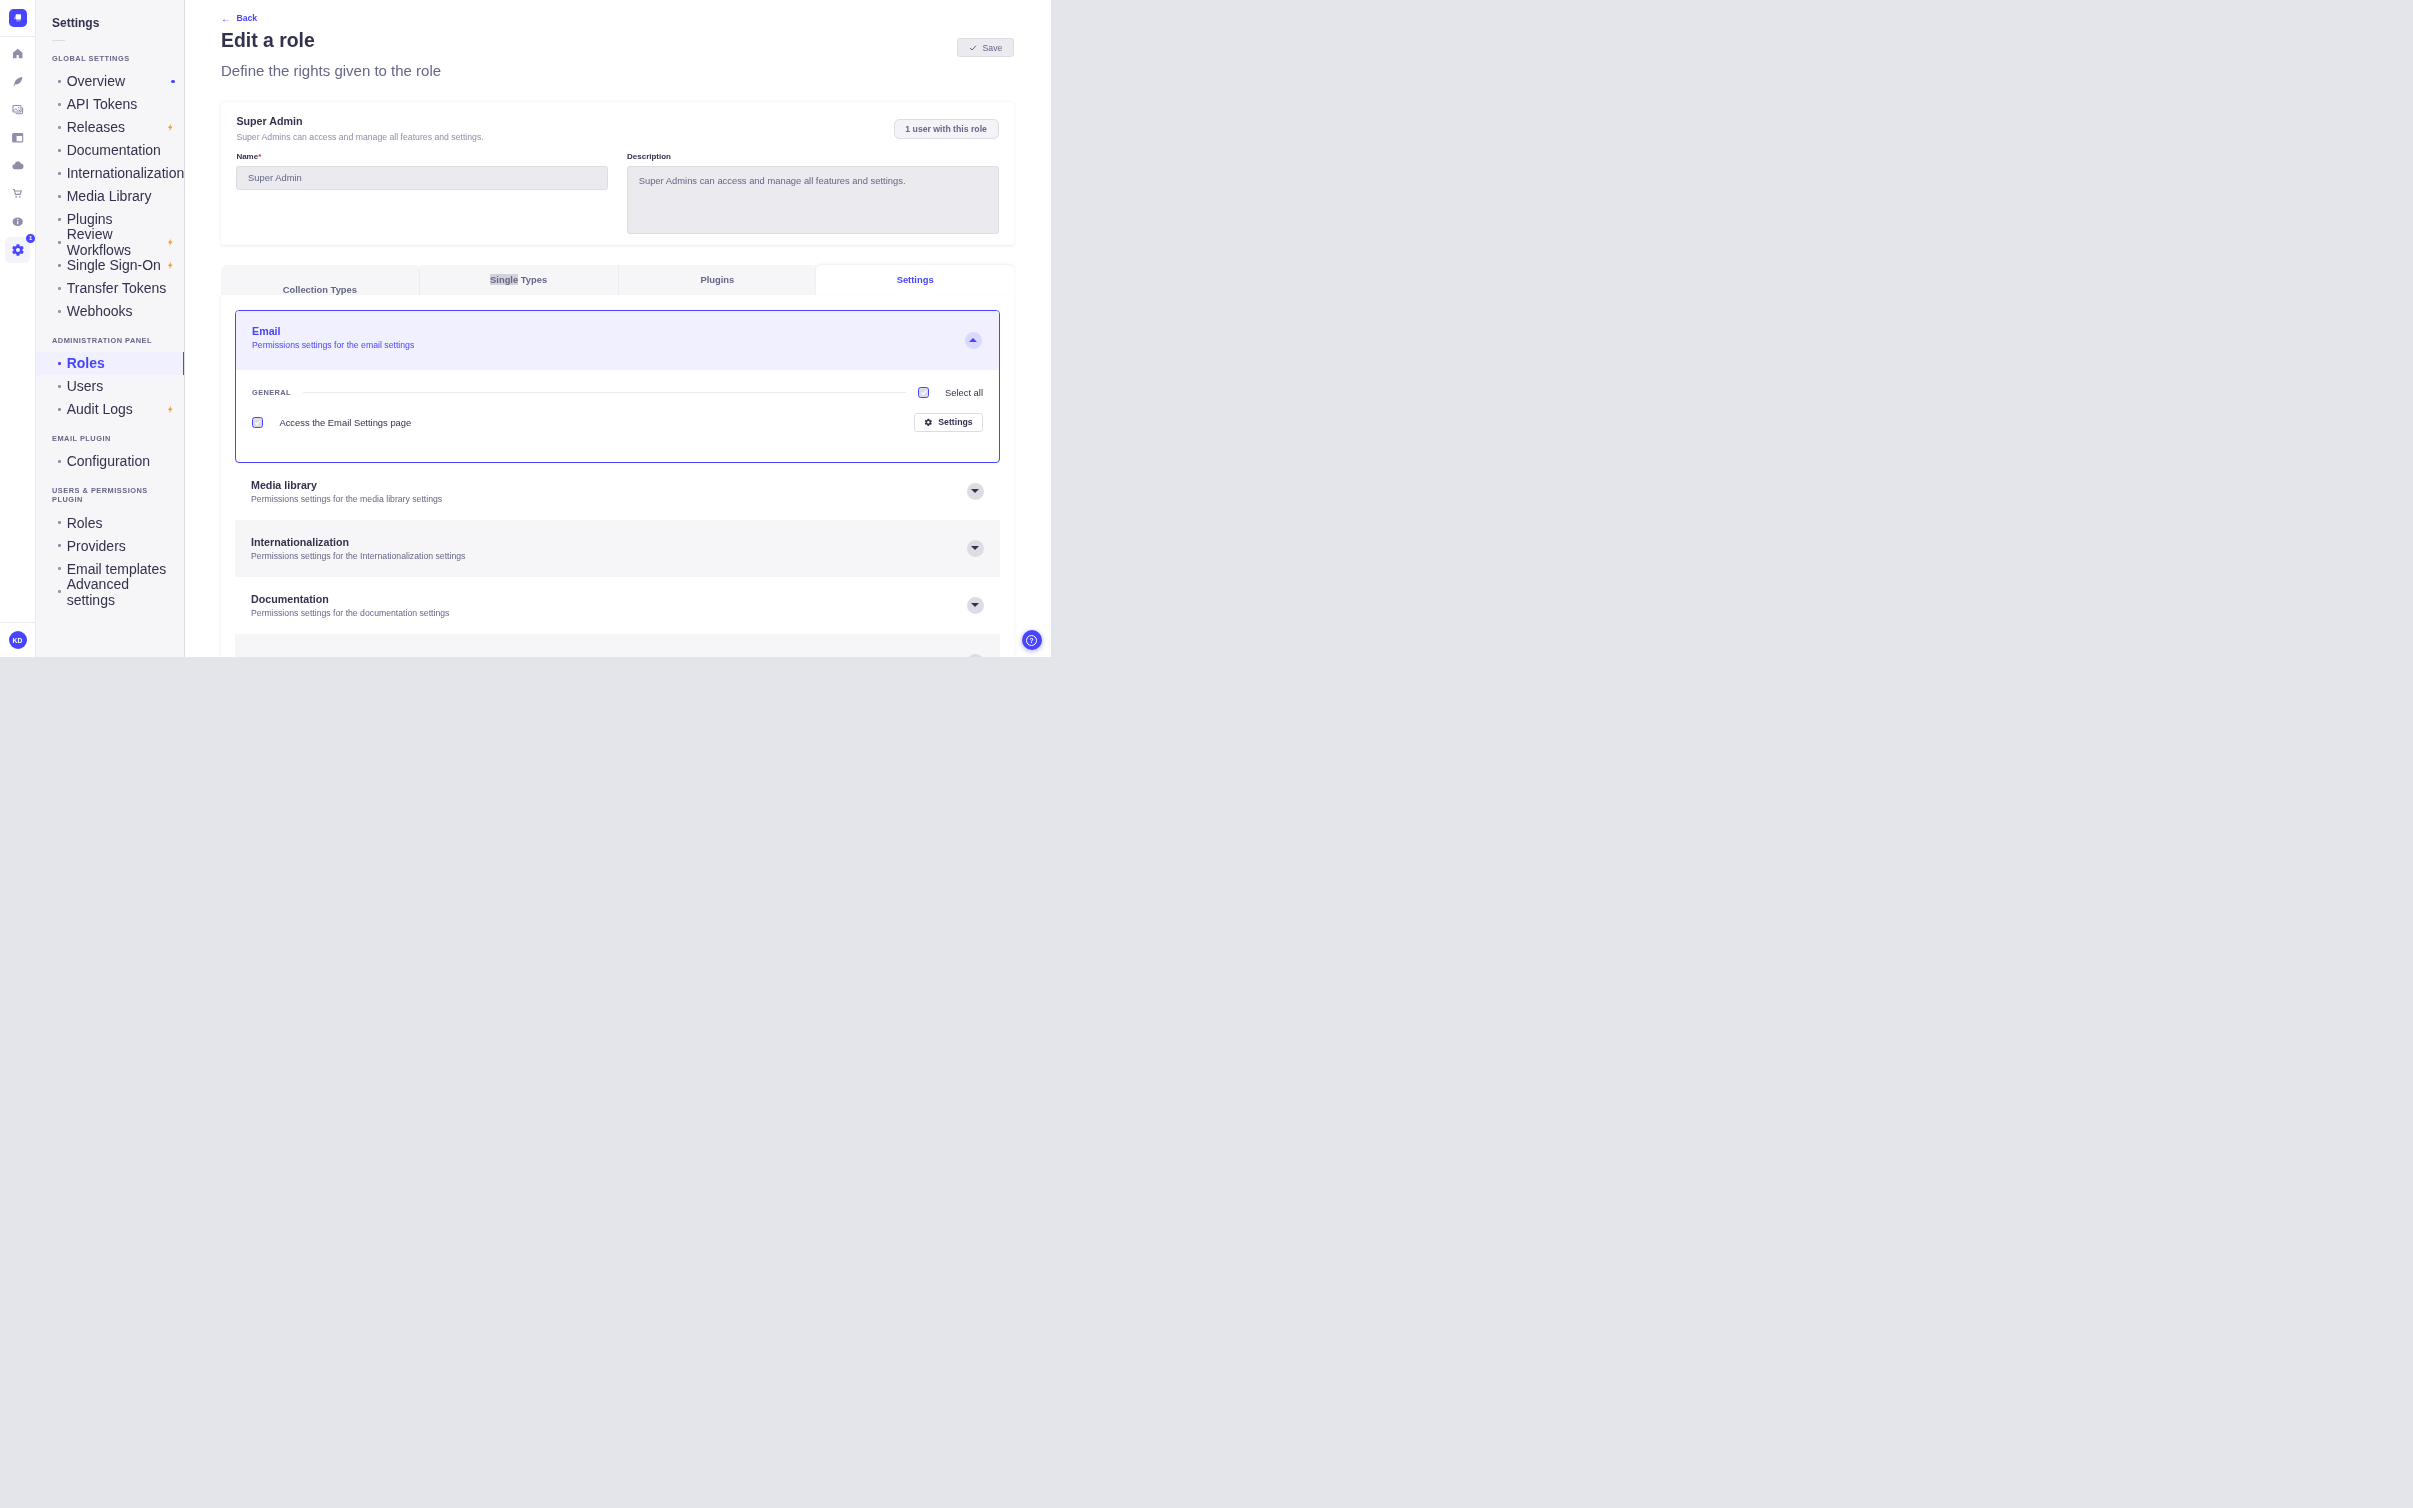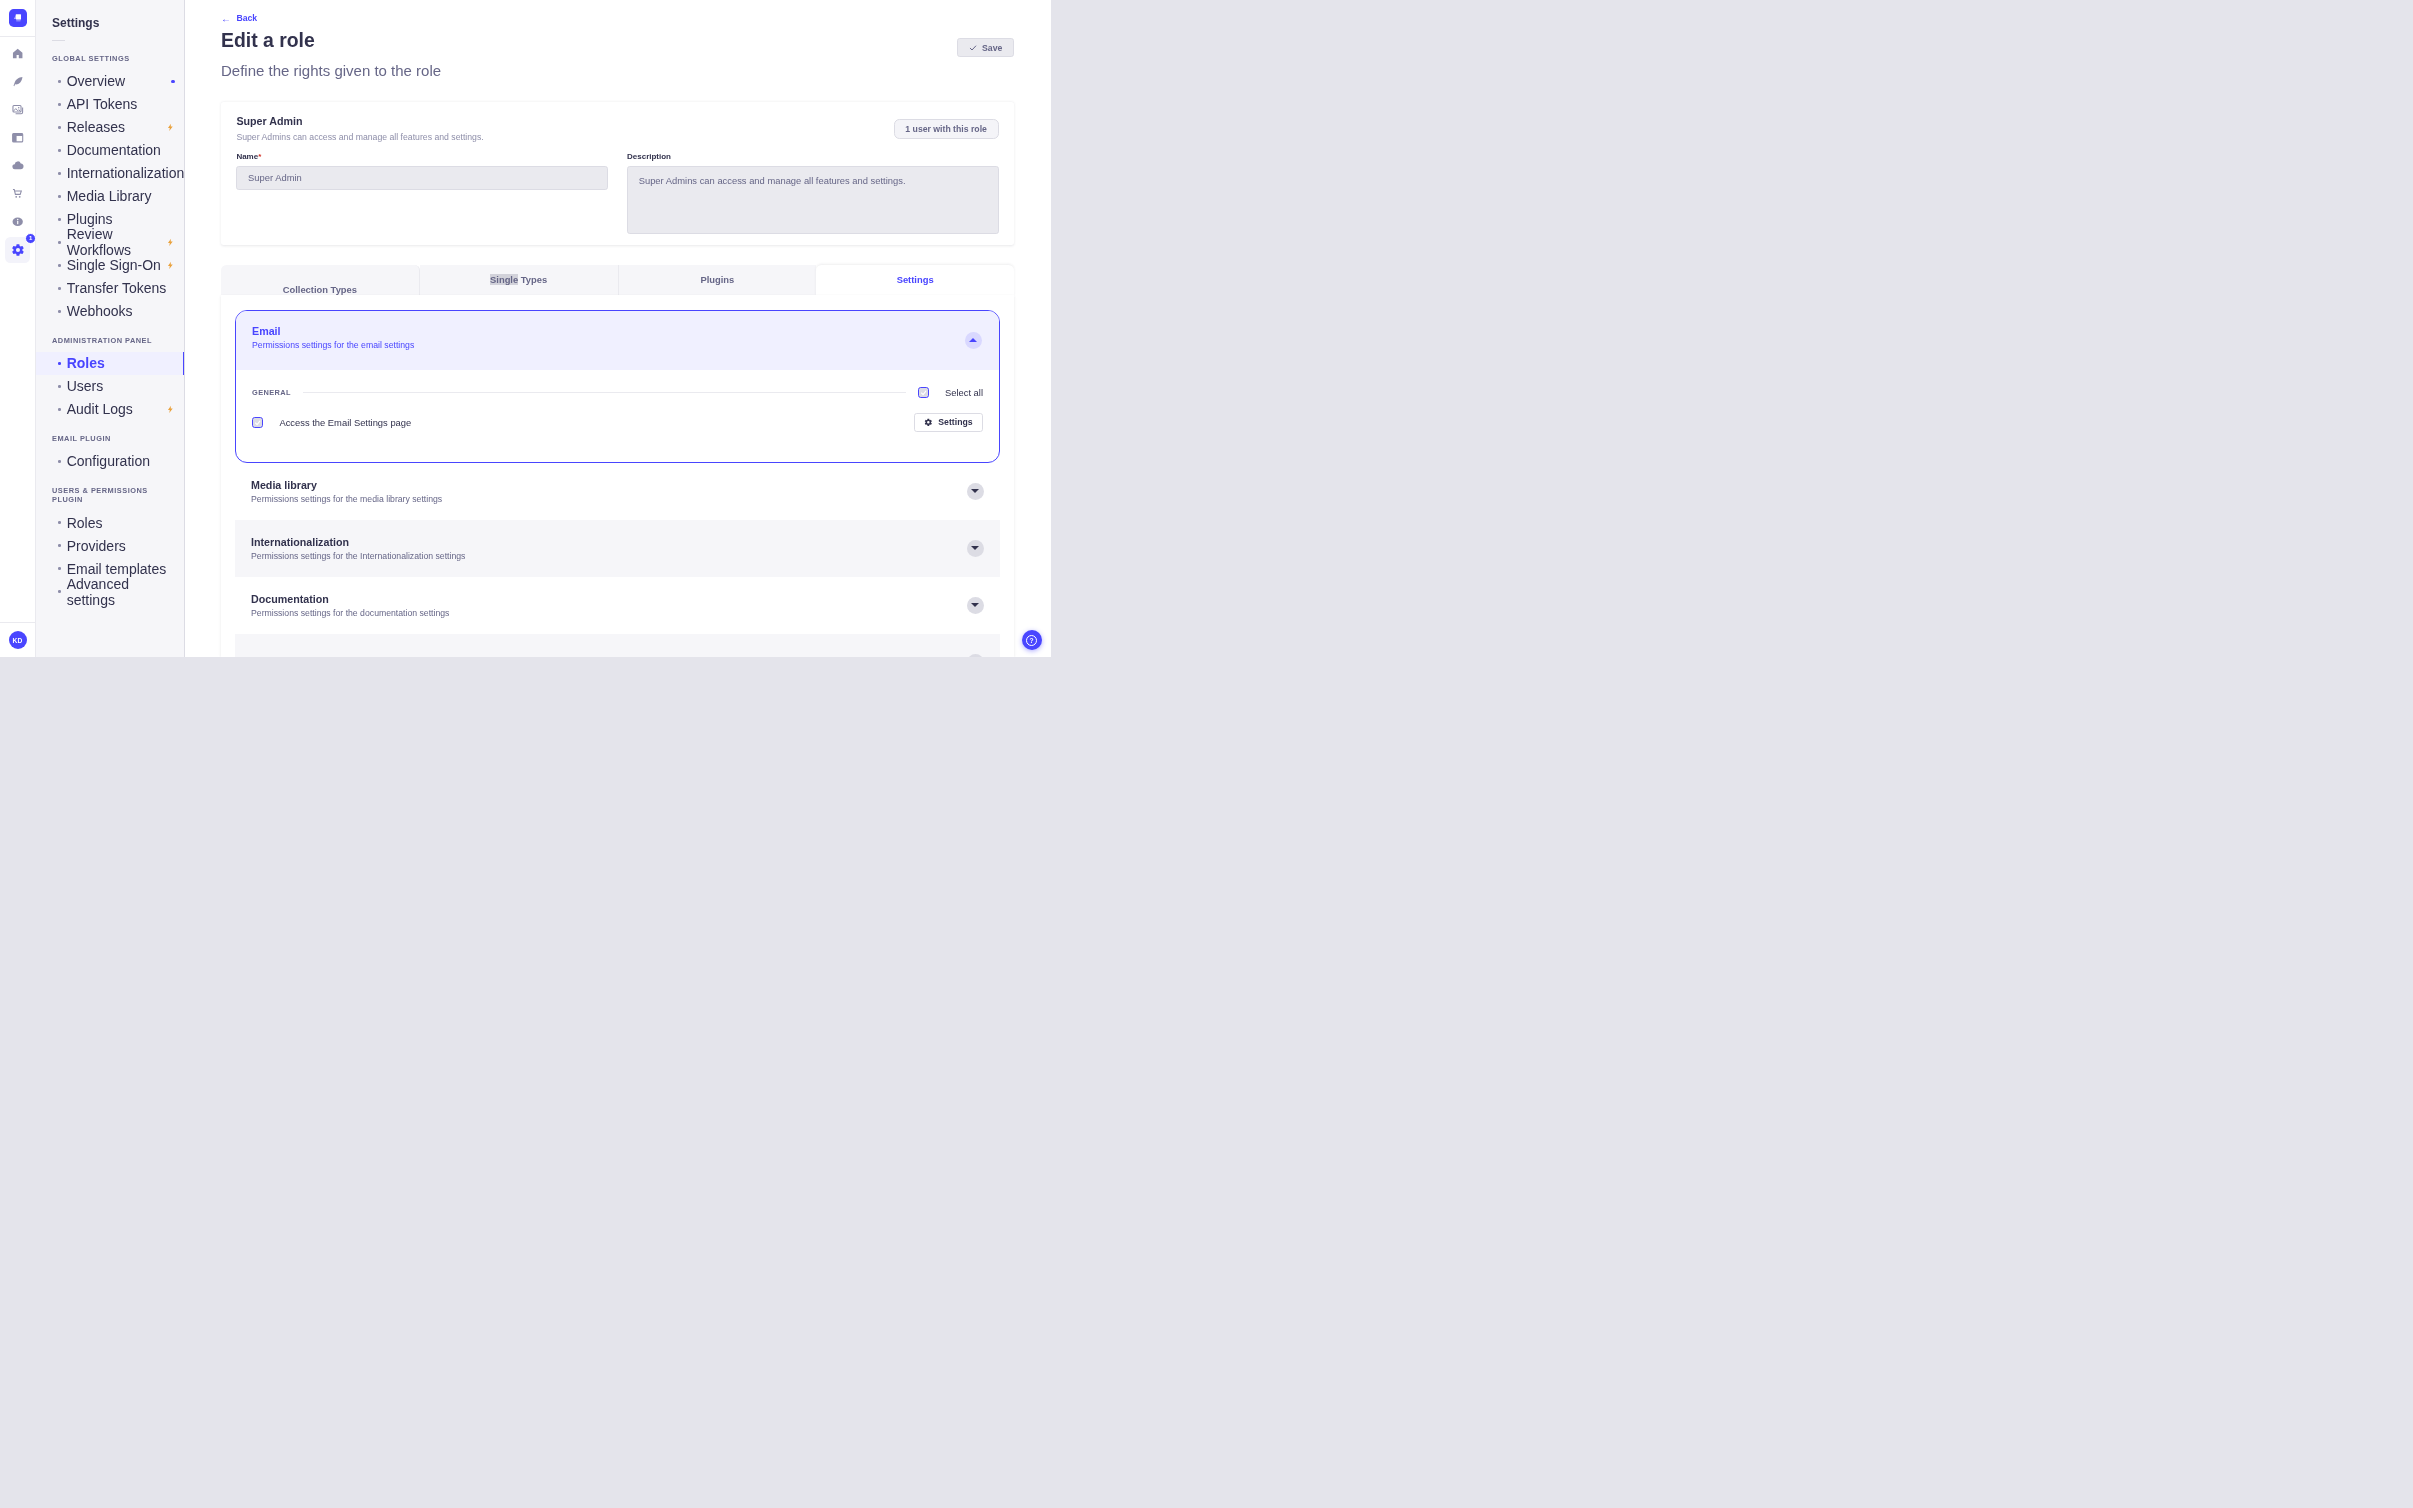--- a/index.html
+++ b/index.html
@@ -30,21 +30,21 @@
   .notif-dot { width:3.4px; height:3.4px; border-radius:50%; background:#4945ff; }
   .snav-item.active { background:#f0f0ff; border-right:1.3px solid #4945ff; color:#4945ff; font-weight:bold; }
   .snav-item.active .bullet { background:#4945ff; }
 
   
   .main { position:absolute; left:184px; top:0; right:0; bottom:0; }
   .back-link { position:absolute; left:37px; top:12.7px; display:flex; align-items:center; gap:5.4px; color:#4945ff; font-size:8.7px; font-weight:bold; text-decoration:none; }
   .back-arrow { font-size:10px; font-weight:normal; }
   .page-title { position:absolute; left:37px; top:29px; font-size:19.4px; font-weight:bold; color:#32324d; }
   .page-subtitle { position:absolute; left:37px; top:62px; font-size:15px; color:#666687; }
-  .save-btn { position:absolute; right:37px; top:38px; height:19.4px; display:flex; align-items:center; gap:5.4px; padding:0 10.7px; background:#eaeaef; border:0.7px solid #dcdce4; border-radius:2.7px; color:#666687; font-size:8.7px; font-weight:bold; }
+  .save-btn { position:absolute; right:37px; top:38px; height:19.4px; display:flex; align-items:center; gap:5.4px; padding:0 10.7px; background:#eaeaef; border:0.7px solid #dcdce4; border-radius:2.7px; color:#666687; font-size:8.7px; font-weight:normal; }
 
   .card { position:absolute; left:37px; top:102px; width:793px; height:143px; background:#fff; border-radius:2.7px; box-shadow:0 0.7px 2.7px rgba(33,33,52,.1); }
   .rc-title { position:absolute; left:15.4px; top:12.7px; font-size:10.7px; font-weight:bold; }
   .rc-sub { position:absolute; left:15.4px; top:29.5px; font-size:8.7px; color:#8e8ea9; }
   .users-btn { position:absolute; right:15.4px; top:17.4px; height:19.4px; padding:0 10.7px; background:#f4f4f8; border:0.7px solid #dcdce4; border-radius:5.4px; color:#666687; font-size:8.7px; font-weight:bold; display:flex; align-items:center; }
   .fields { position:absolute; left:15.4px; right:15.4px; top:50px; display:flex; gap:19px; }
   .field { flex:1; }
   .field label { display:block; font-size:8px; font-weight:bold; color:#32324d; margin-bottom:4.7px; }
   .req { color:#d02b20; }
   .field input { width:100%; height:24px; background:#eaeaef; border:0.7px solid #dcdce4; border-radius:2.7px; padding:0 10.7px; font-size:9.4px; color:#666687; font-family:inherit; }
@@ -53,21 +53,21 @@
   
   .tabstrip { position:absolute; left:37px; top:265px; width:793px; height:29.5px; display:flex; border-radius:5.4px 5.4px 0 0; }
   .tab { flex:1; display:flex; align-items:center; justify-content:center; font-size:9.4px; font-weight:bold; color:#666687; background:#f6f6f9; border-right:0.7px solid #eaeaef; }
   .tab:first-child { border-radius:5.4px 5.4px 0 0;align-items:flex-end; }
   .tab:nth-child(3) { border-right:none; }
   .tab.active { background:#fff; color:#4945ff; border:none; border-radius:5.4px 5.4px 0 0; box-shadow:0 -0.7px 2.7px rgba(33,33,52,.08); }
   .sel-highlight { background:#d2d2da; }
 
   
   .panel { position:absolute; left:37px; top:295px; width:793px; height:362px; background:#fff; box-shadow:0 0.7px 2.7px rgba(33,33,52,.1); overflow:hidden; }
-  .email-panel { position:absolute; left:14px; top:14.7px; width:765px; height:153px; border:0.7px solid #4945ff; border-radius:12px; background:#fff; overflow:hidden; }
+  .email-panel { position:absolute; left:14px; top:14.7px; width:765px; height:153px; border:0.7px solid #4945ff; border-radius:4px; background:#fff; overflow:hidden; }
   .ep-header { position:relative; height:59px; background:#f0f0ff; padding:14.7px 16px 0; }
   .ep-title { font-size:10.7px; font-weight:bold; color:#4945ff; }
   .ep-sub { font-size:8.7px; color:#4945ff; margin-top:2.7px; }
   .ep-toggle { position:absolute; right:17px; top:21px; width:17.4px; height:17.4px; border-radius:50%; background:#d9d8ff; border:none; display:flex; align-items:center; justify-content:center; }
   .tri-up { width:0; height:0; border-left:4px solid transparent; border-right:4px solid transparent; border-bottom:4.7px solid #4945ff; }
   .tri-down { width:0; height:0; border-left:4px solid transparent; border-right:4px solid transparent; border-top:4.7px solid #32324d; }
   .ep-body { padding:17px 16px 0; }
   .gen-row { display:flex; align-items:center; }
   .gen-label { font-size:7.4px; font-weight:bold; color:#666687; letter-spacing:0.4px; }
   .gen-line { flex:1; height:0.7px; background:#eaeaef; margin:0 12px; }

